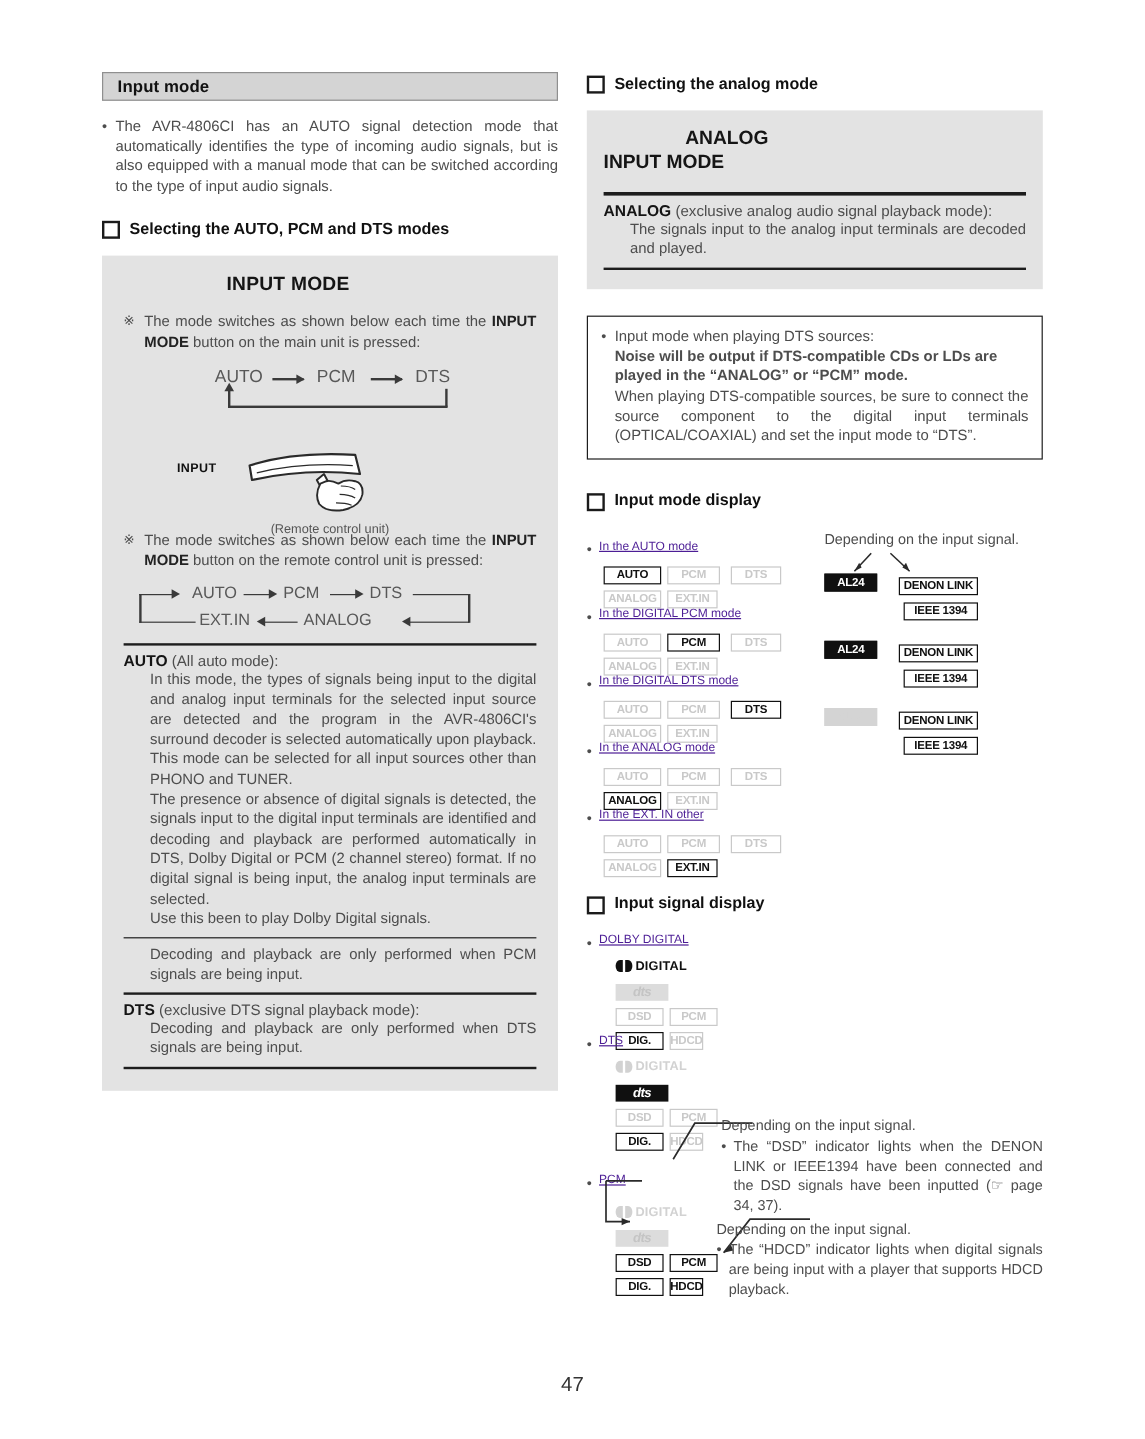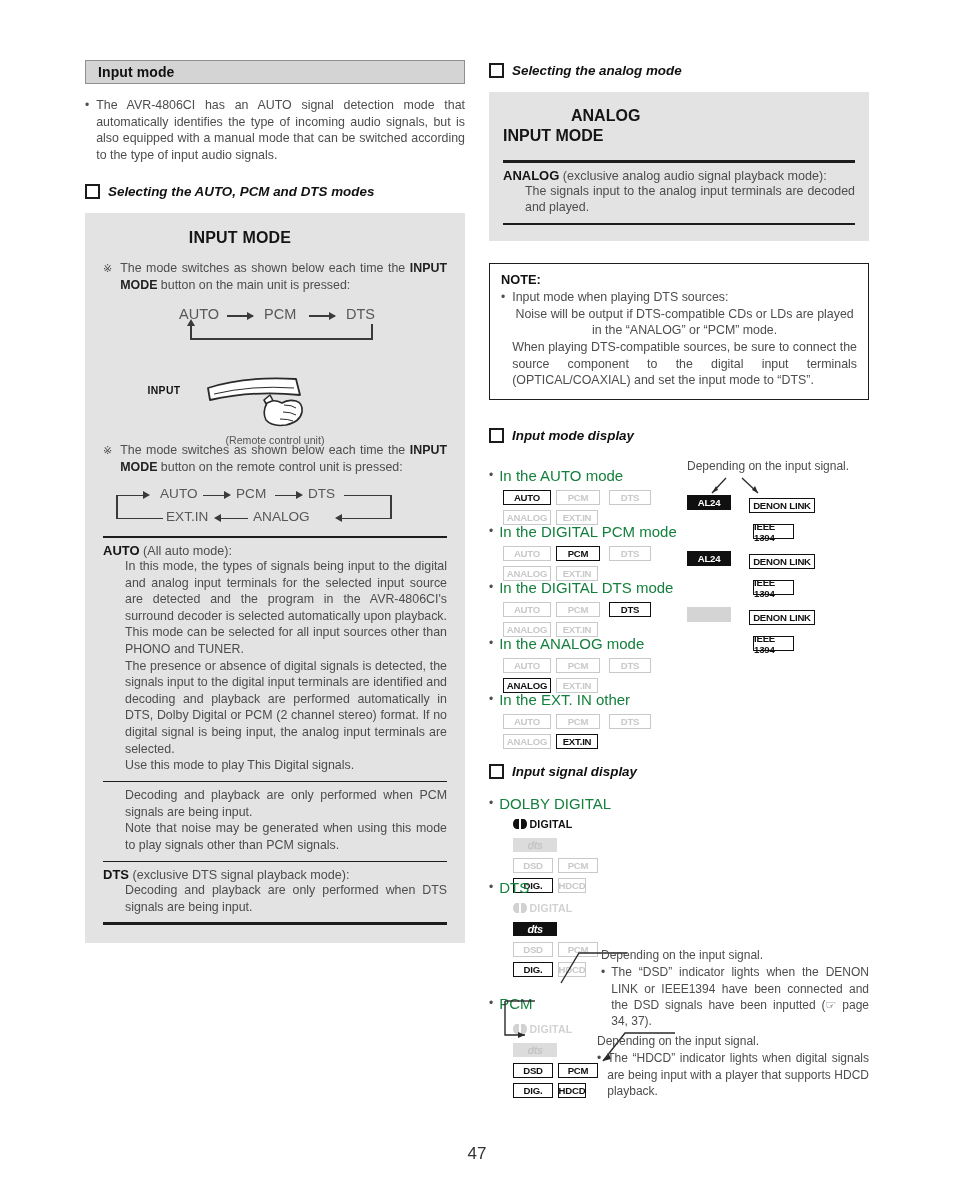--- a/index.html
+++ b/index.html
@@ -24,21 +24,21 @@
 
   
   .title-bar{
     background:#d4d4d4;border:1px solid #8f8f8f;
     height:24px;display:flex;align-items:center;
     padding-left:12px;box-sizing:border-box;
   }
   .title-bar span{font-size:14px;font-weight:bold;color:#111;letter-spacing:.1px;}
 
   
-  .chk-head{display:flex;align-items:flex-end;gap:8px;font-style:italic;}
+  .chk-head{display:flex;align-items:center;gap:8px;}
   .chk-box{
     width:11px;height:11px;border:2px solid #1b1b1b;display:inline-block;
     margin-top:3px;flex:none;background:#fff;
   }
   .chk-head .lbl{font-size:13.4px;font-weight:bold;color:#111;}
 
   
   .bullet-row{display:flex;gap:7px;align-items:flex-start;}
   .bullet-dot{flex:none;font-size:12px;line-height:16.6px;color:#4d4d4d;}
   .bullet-dot::before{content:"\2022";}
@@ -110,27 +110,27 @@
   .badge.inv-on{border:1.7px solid #101010;color:#ffffff;background:#101010;}
   .badge.inv-off{border:1.7px solid #d4d4d4;color:#d4d4d4;background:#d4d4d4;}
 
   .w-auto{width:48px;}
   .w-pcm{width:44px;}
   .w-dts{width:42px;}
   .w-analog{width:48px;}
   .w-extin{width:42px;}
   .w-al24{width:44px;}
   .w-dlink{width:66px;}
-  .w-ieee{width:41px;}
+  .w-ieee{width:62px;}
 
   .mode-block{margin-top:3px;}
   .badge-row{display:flex;gap:0;margin-bottom:2px;}
   .slot{width:53px;flex:none;}
 
-  .mode-label{font-size:15px;color:#15803d;}
+  .mode-label{font-size:10px;color:#4c1d95;text-decoration:underline;}
   .mode-bullet{display:flex;gap:6px;align-items:flex-start;}
   .dep-label{font-size:12px;color:#4d4d4d;}
 
   
   .sig-dd{
     display:inline-flex;align-items:center;gap:3px;
     font-size:10.6px;font-weight:bold;letter-spacing:.2px;
   }
   .dd-mark{display:inline-flex;gap:1.5px;}
   .dd-mark i{display:block;width:6px;height:10px;}
@@ -251,27 +251,26 @@
         <div class="v" style="left:13px;top:9px;height:24px;"></div>
         <div class="h" style="left:13px;top:9px;width:28px;"></div>
         <div class="ar ar-r" style="left:40px;top:5.5px;"></div>
       </div>
 
       <div class="rule-thick" style="margin-top:6px;"></div>
       <div class="defblk">
         <div class="dhead"><b>AUTO</b><span> (All auto mode):</span></div>
         <p>In this mode, the types of signals being input to the digital and analog input terminals for the selected input source are detected and the program in the AVR-4806CI's surround decoder is selected automatically upon playback. This mode can be selected for all input sources other than PHONO and TUNER.</p>
         <p>The presence or absence of digital signals is detected, the signals input to the digital input terminals are identified and decoding and playback are performed automatically in DTS, Dolby Digital or PCM (2 channel stereo) format. If no digital signal is being input, the analog input terminals are selected.</p>
-        <p>Use this mode to play This Digital signals.</p>
+        <p>Use this been to play Dolby Digital signals.</p>
       </div>
 
       <div class="rule-thin"></div>
       <div class="defblk">
         <p>Decoding and playback are only performed when PCM signals are being input.</p>
-        <p>Note that noise may be generated when using this mode to play signals other than PCM signals.</p>
       </div>
 
       <div class="rule-thin"></div>
       <div class="defblk">
         <div class="dhead"><b>DTS</b><span> (exclusive DTS signal playback mode):</span></div>
         <p>Decoding and playback are only performed when DTS signals are being input.</p>
       </div>
       <div class="rule-thick"></div>
     </div>
   </div>
@@ -290,26 +289,25 @@
       </div>
       <div class="rule-thick" style="margin-top:14px;"></div>
       <div class="defblk">
         <div class="dhead"><b>ANALOG</b><span> (exclusive analog audio signal playback mode):</span></div>
         <p>The signals input to the analog input terminals are decoded and played.</p>
       </div>
       <div class="rule-thick"></div>
     </div>
 
     <div class="note-box" style="margin-top:22px;">
-      <div class="note-title">NOTE:</div>
       <div class="bullet-row">
         <div class="bullet-dot"></div>
         <div class="bullet-body">
           <div class="body-txt" style="text-align:left;">Input mode when playing DTS sources:</div>
-          <div class="body-txt" style="text-align:center;">Noise will be output if DTS-compatible CDs or LDs are played in the “ANALOG” or “PCM” mode.</div>
+          <div class="body-txt" style="text-align:left;font-weight:bold;">Noise will be output if DTS-compatible CDs or LDs are played in the “ANALOG” or “PCM” mode.</div>
           <div class="body-txt">When playing DTS-compatible sources, be sure to connect the source component to the digital input terminals (OPTICAL/COAXIAL) and set the input mode to “DTS”.</div>
         </div>
       </div>
     </div>
 
     <div class="chk-head" style="margin-top:25px;">
       <span class="chk-box"></span>
       <span class="lbl">Input mode display</span>
     </div>
 

